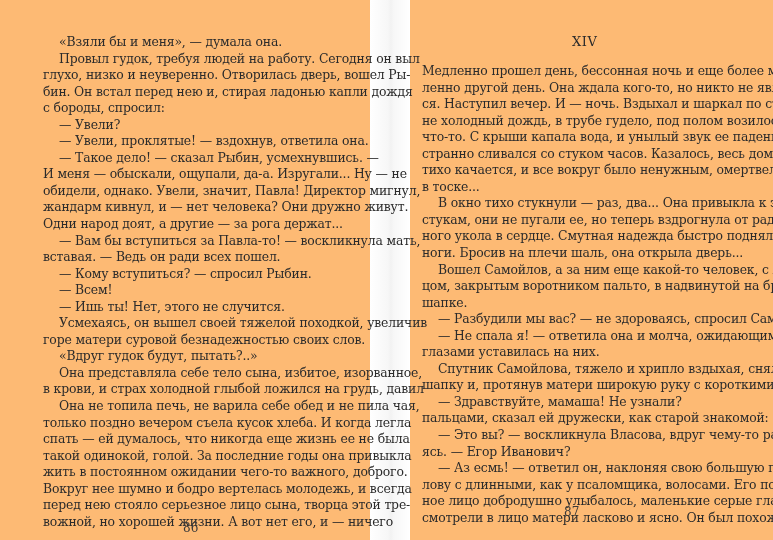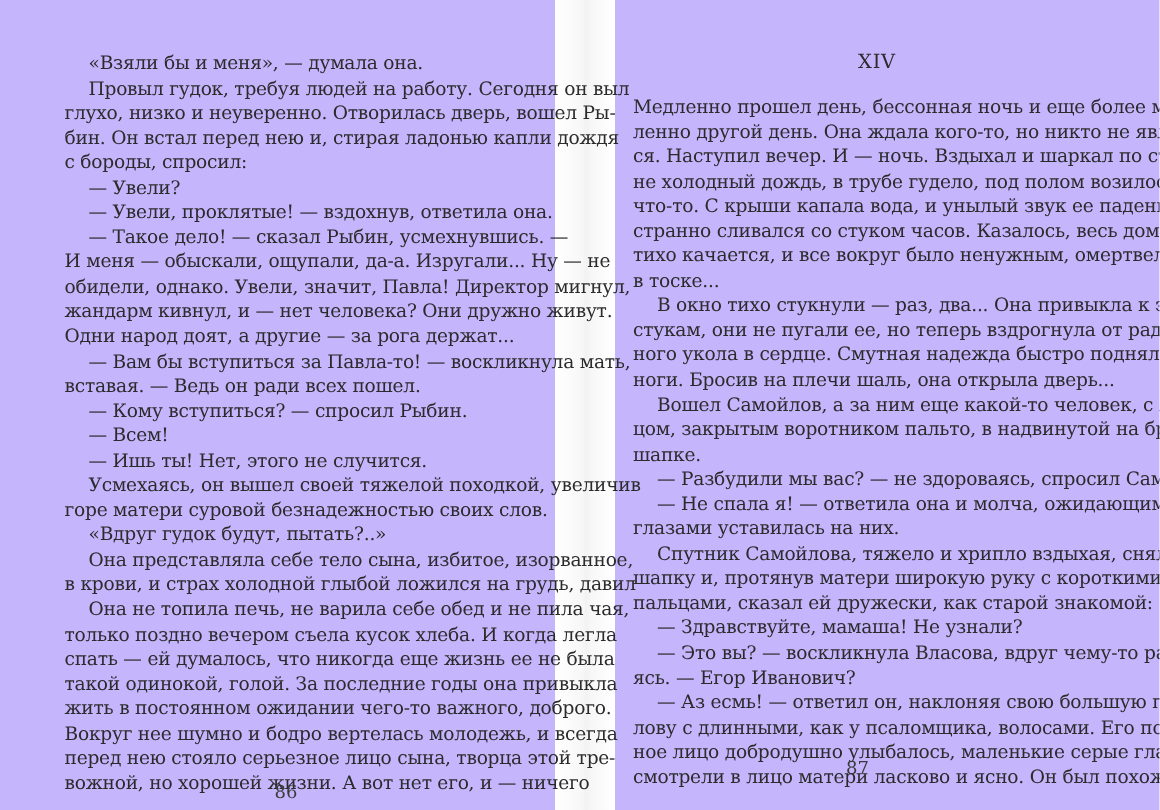--- a/index.html
+++ b/index.html
@@ -12,21 +12,21 @@
     height: 540px;
     overflow: hidden;
     position: relative;
     font-family: "DejaVu Serif", "Liberation Serif", serif;
     color: #2b2b2b;
   }
   .spread {
     position: absolute;
     left: 0; top: 0;
     width: 773px; height: 540px;
-    background: #c4b5fd;
+    background: #fdba74;
   }
   .gutter {
     position: absolute;
     left: 370px; top: 0;
     width: 40px; height: 540px;
     background: linear-gradient(to right, #ffffff 0%, #f7f7f7 45%, #f2f2f2 52%, #f7f7f7 60%, #ffffff 100%);
   }
   .page {
     position: absolute;
     top: 0;
@@ -139,22 +139,22 @@
         <span class="line">ного укола в сердце. Смутная надежда быстро подняла ее на</span>
         <span class="line last">ноги. Бросив на плечи шаль, она открыла дверь...</span>
         <span class="line indent">Вошел Самойлов, а за ним еще какой-то человек, с ли-</span>
         <span class="line">цом, закрытым воротником пальто, в надвинутой на брови</span>
         <span class="line last">шапке.</span>
         <span class="line indent">— Разбудили мы вас? — не здороваясь, спросил Самой-</span>
         <span class="line indent">— Не спала я! — ответила она и молча, ожидающими</span>
         <span class="line last">глазами уставилась на них.</span>
         <span class="line indent">Спутник Самойлова, тяжело и хрипло вздыхая, снял</span>
         <span class="line">шапку и, протянув матери широкую руку с короткими</span>
+        <span class="line indent last">— Здравствуйте, мамаша! Не узнали?</span>
         <span class="line last">пальцами, сказал ей дружески, как старой знакомой:</span>
-        <span class="line indent last">— Здравствуйте, мамаша! Не узнали?</span>
         <span class="line indent">— Это вы? — воскликнула Власова, вдруг чему-то раду-</span>
         <span class="line last">ясь. — Егор Иванович?</span>
         <span class="line indent">— Аз есмь! — ответил он, наклоняя свою большую го-</span>
         <span class="line">лову с длинными, как у псаломщика, волосами. Его пол-</span>
         <span class="line">ное лицо добродушно улыбалось, маленькие серые глазки</span>
         <span class="line">смотрели в лицо матери ласково и ясно. Он был похож на</span>
       </div>
     <div class="page-number">87</div>
   </div>
 </div>

